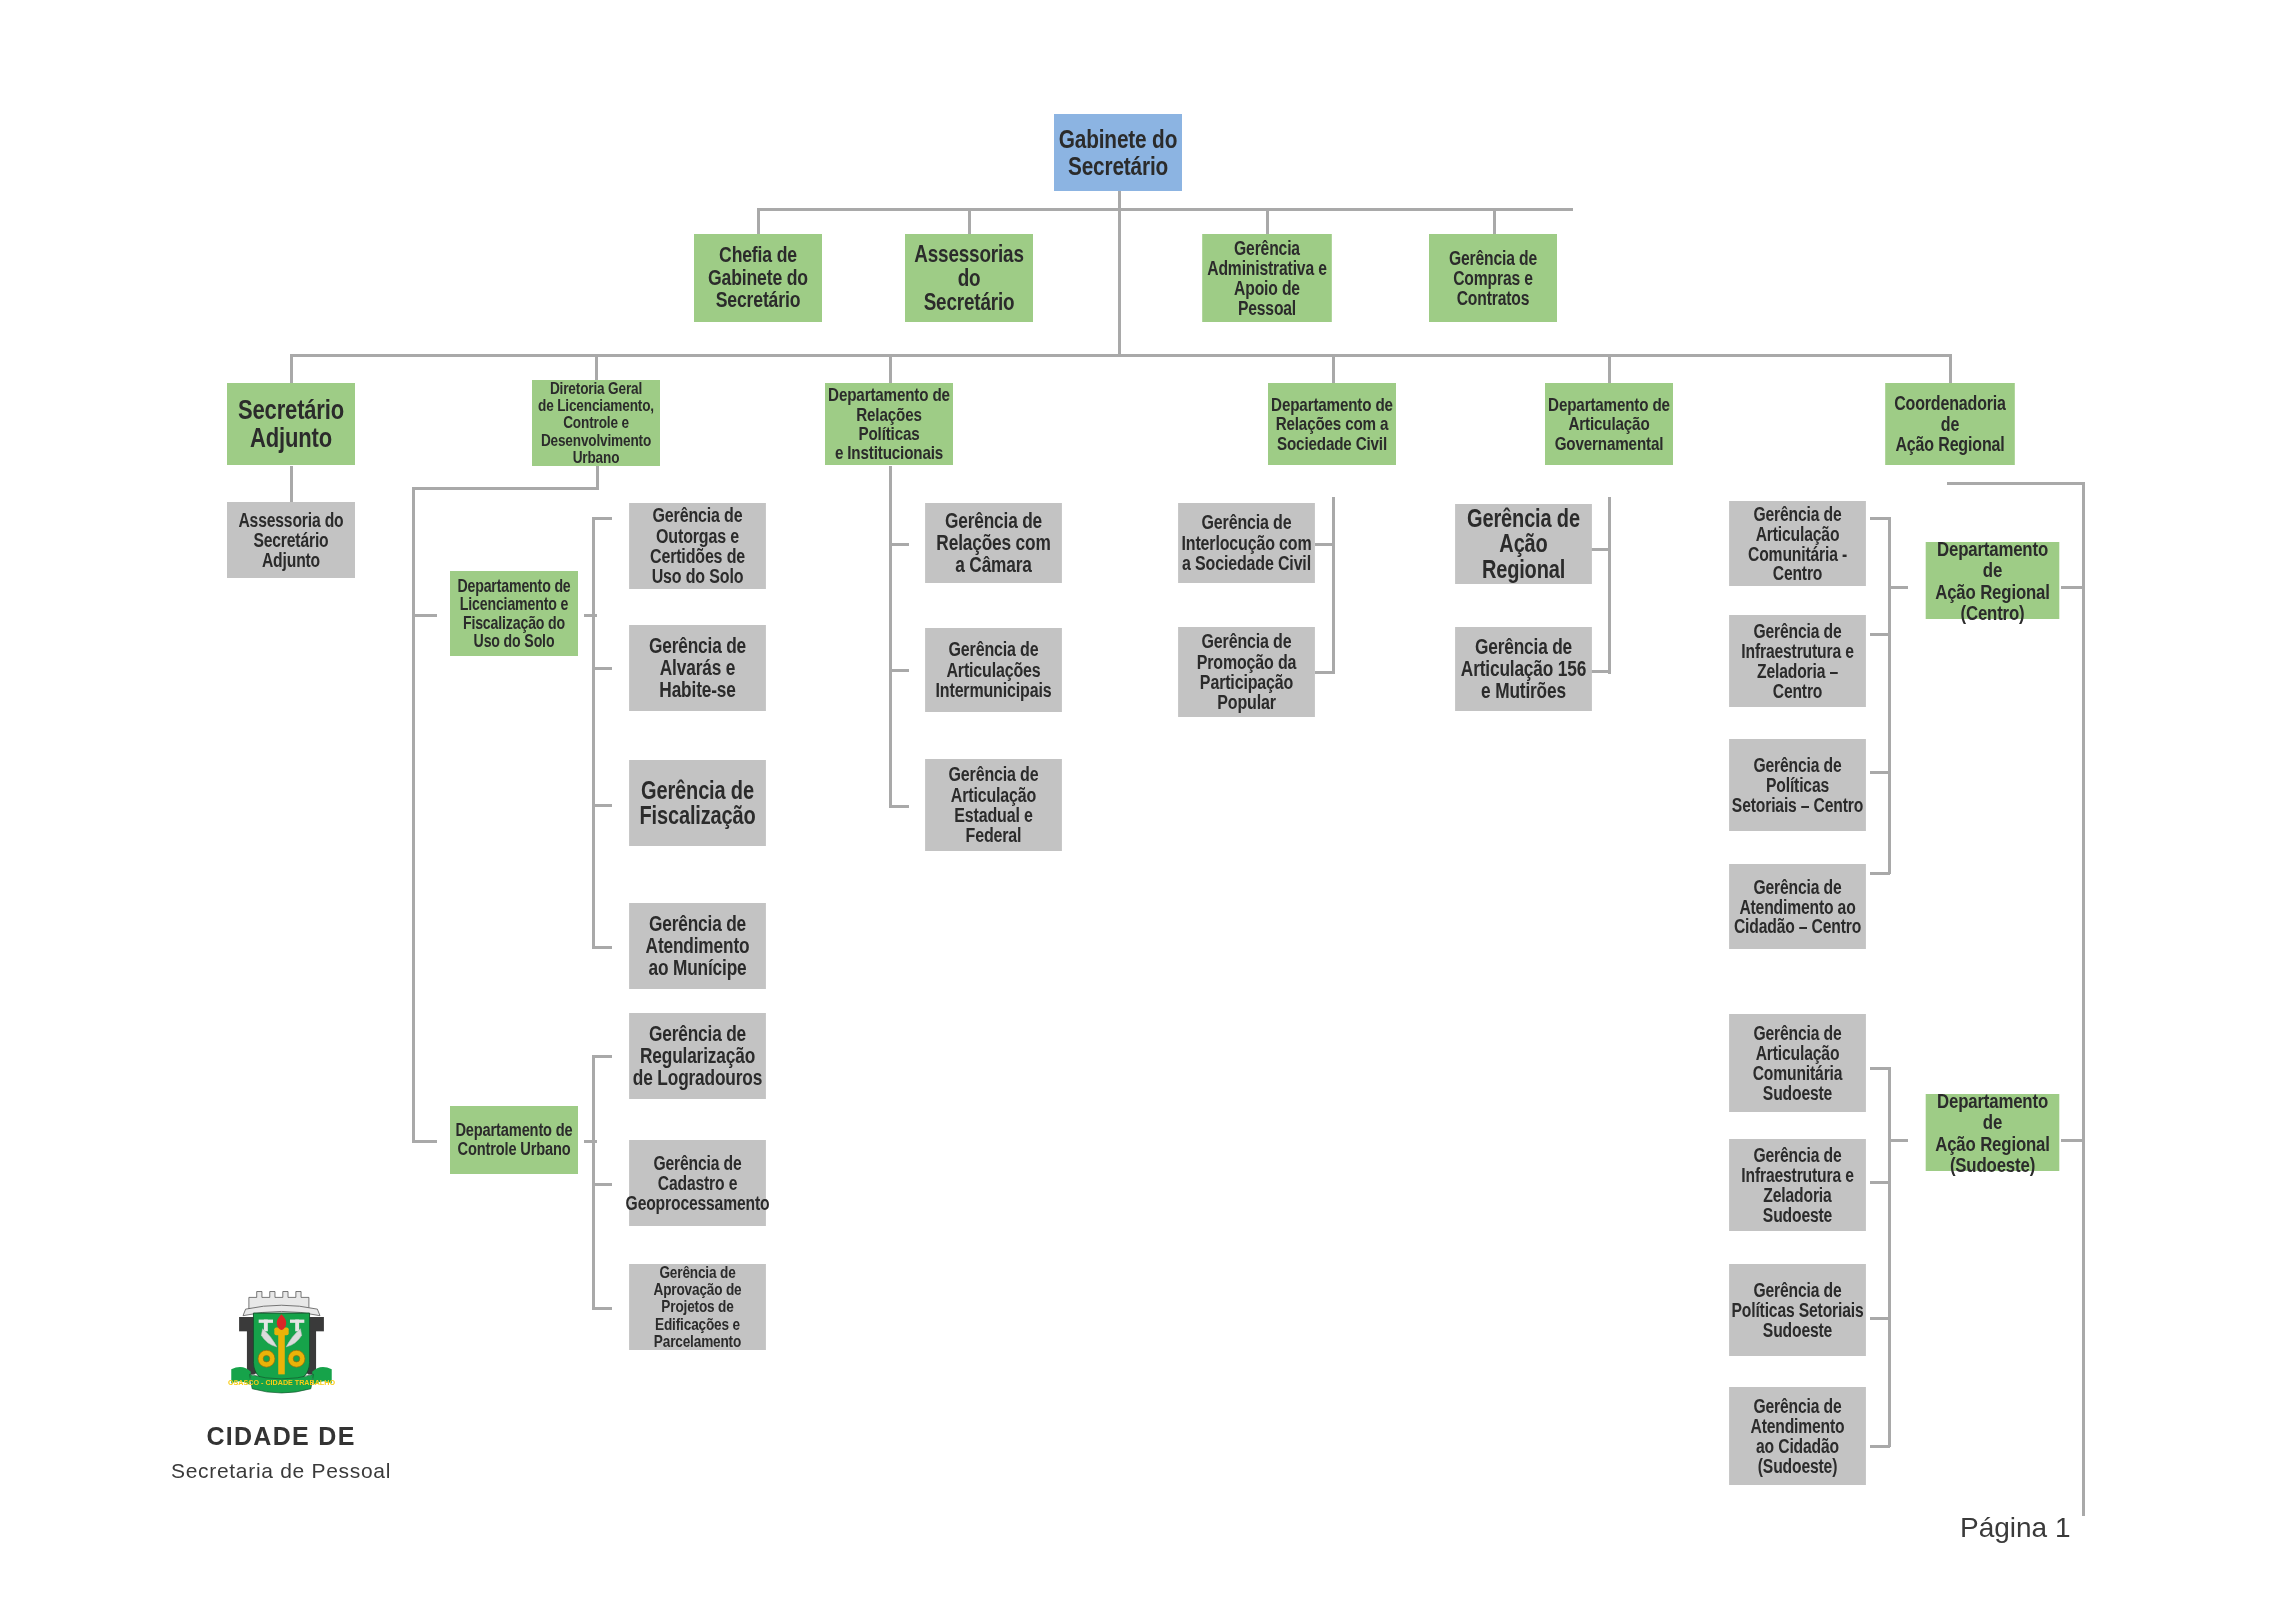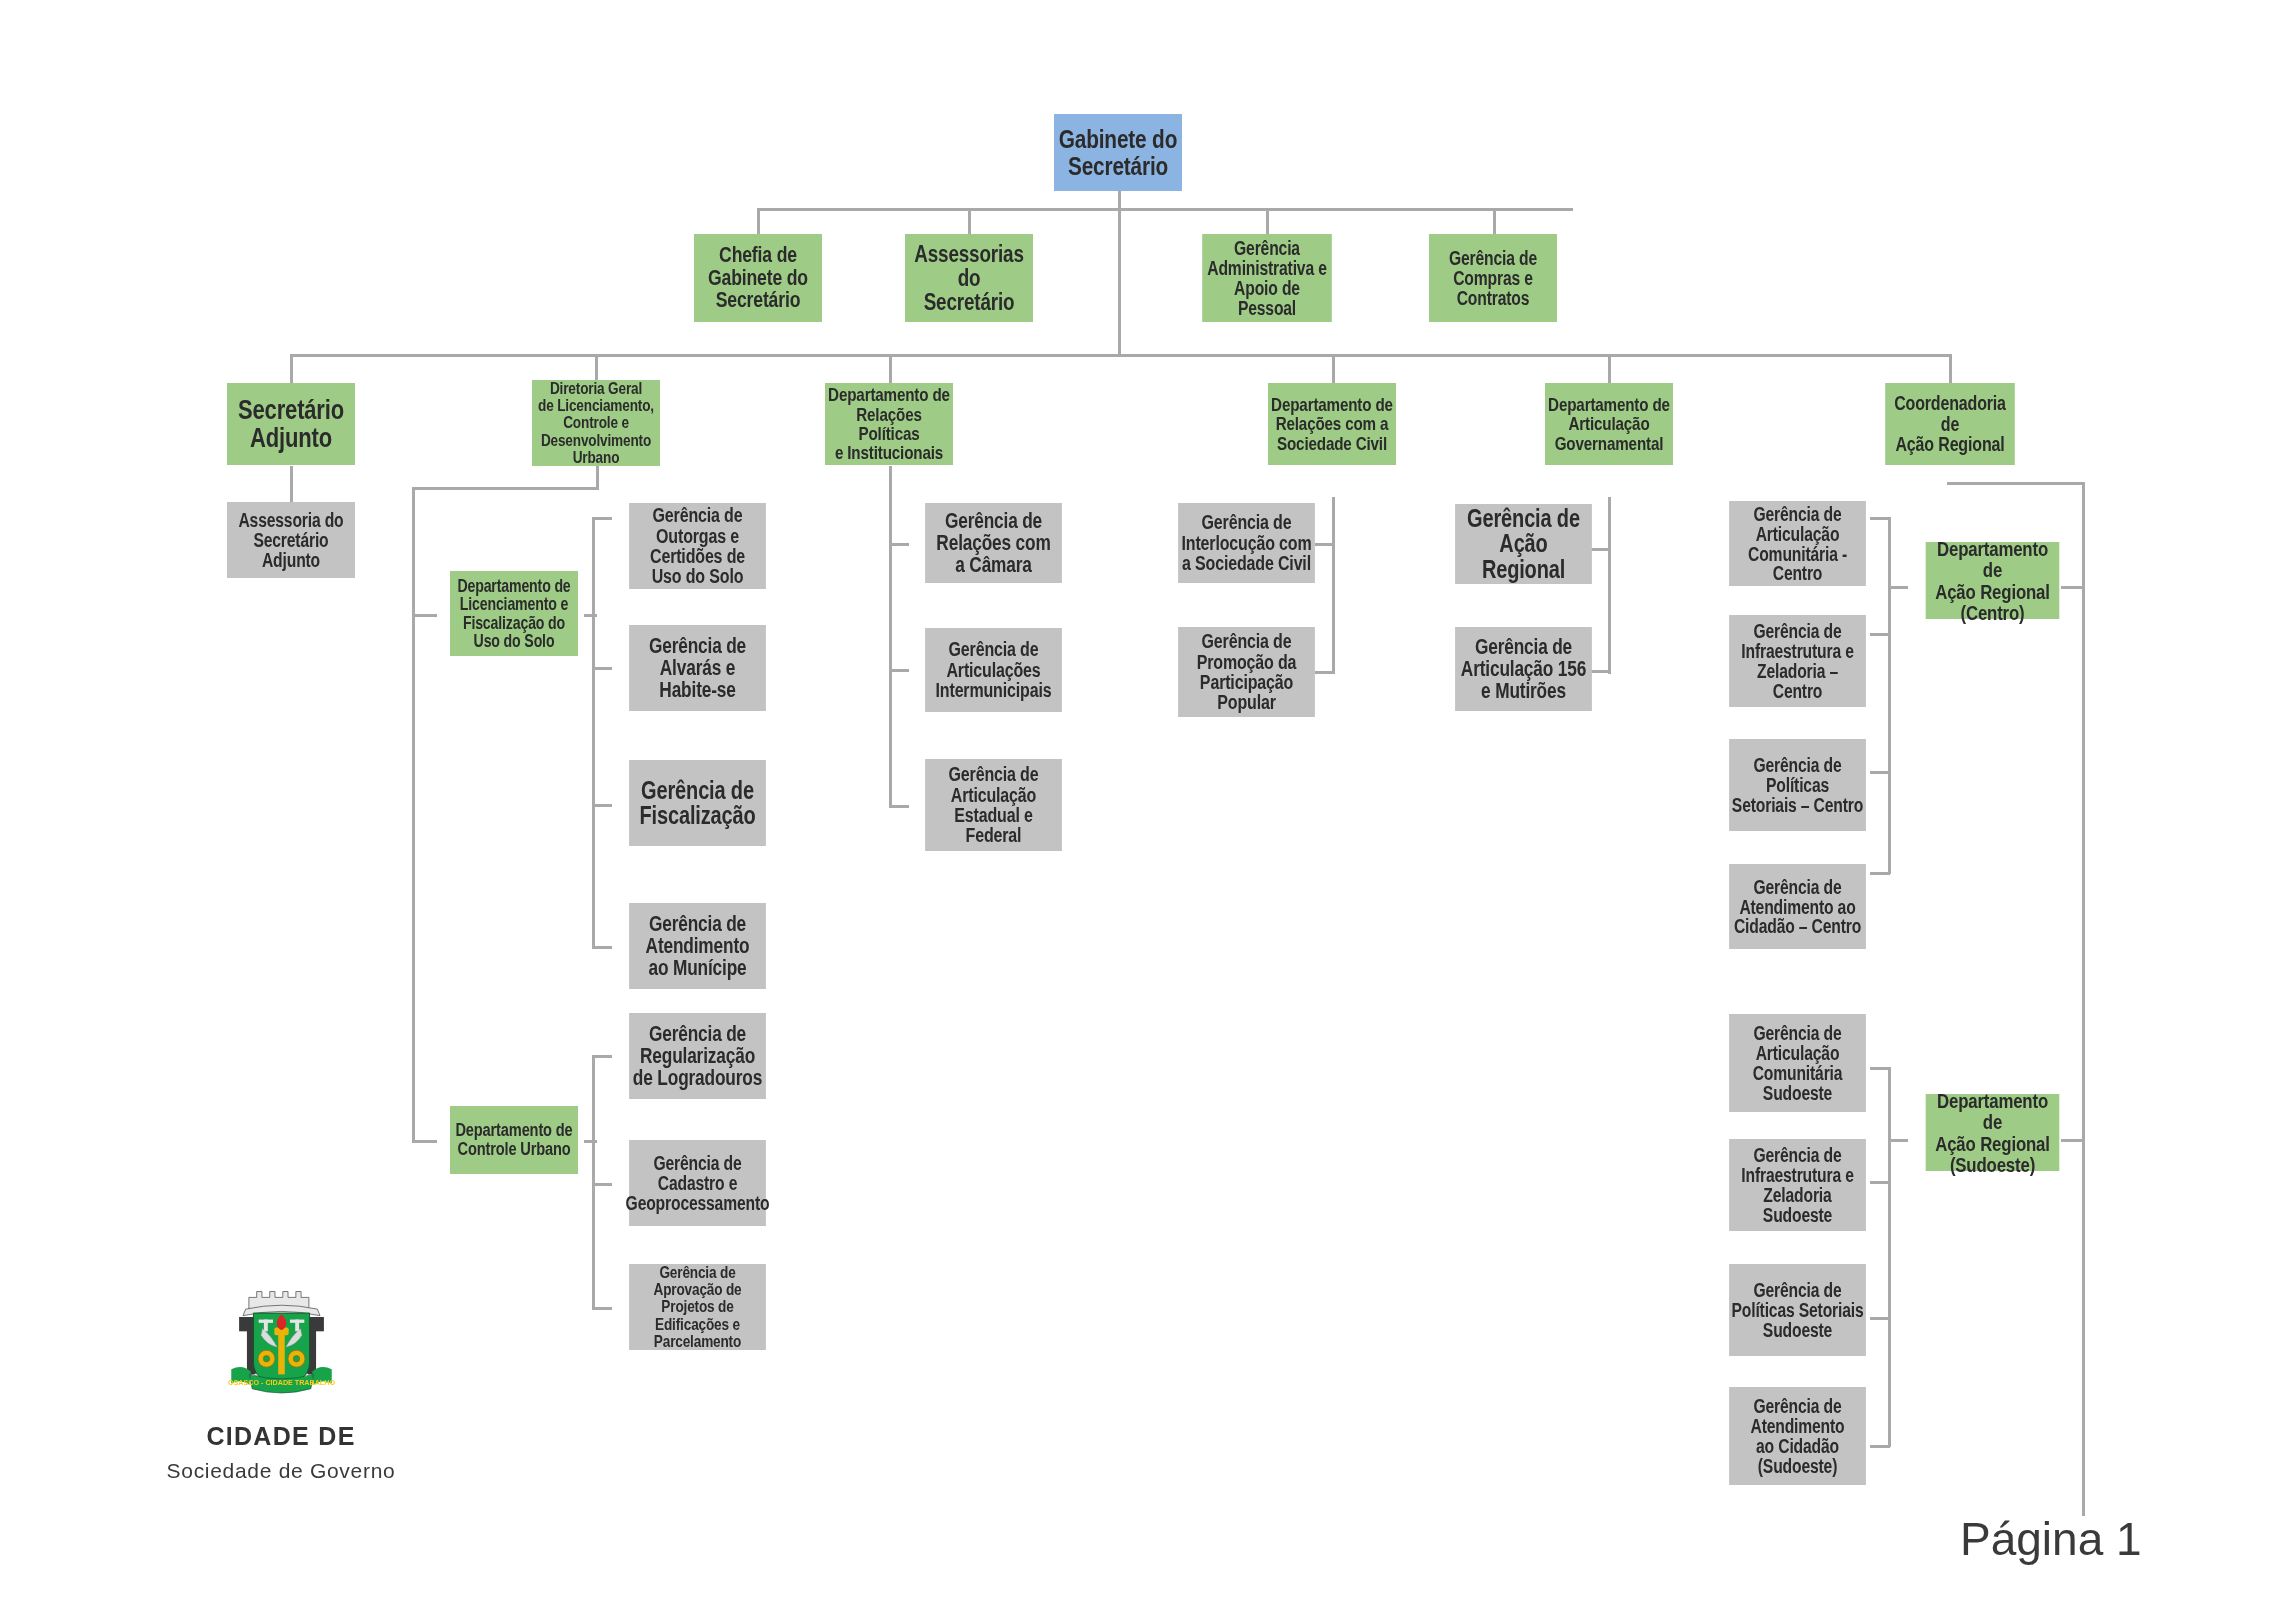--- a/index.html
+++ b/index.html
@@ -53,21 +53,21 @@
     font-weight:700;font-size:73px;letter-spacing:-1.3px;color:#3a3a3a;
     line-height:0.95;margin-top:2.6px;
   }
   .secgov{
     text-align:center;font-family:"Liberation Sans",sans-serif;
     font-weight:400;font-size:21px;letter-spacing:0.7px;color:#3a3a3a;
     margin-top:7.9px;
   }
   #pagina{
     position:absolute;left:1960px;top:1512px;
-    font-family:"Liberation Sans",sans-serif;font-size:46px;color:#3a3a3a;
+    font-family:"Liberation Sans",sans-serif;font-size:28px;color:#3a3a3a;
   }
 </style>
 </head>
 <body>
 
 <div id="page">
 
   <div class="ln v" style="left:1118px;top:190px;height:167px;"></div>
 
   <div class="ln h" style="left:757px;top:208px;width:816px;"></div>
@@ -384,19 +384,19 @@
             <circle cx="128" cy="122" r="5" fill="#16a34a"></circle>
         </g>
 
         <path d="M28 138 q18 -8 30 4 l-2 20 q-14 -10 -28 -2 Z" fill="#16a34a"></path>
         <path d="M182 138 q-18 -8 -30 4 l2 20 q14 -10 28 -2 Z" fill="#16a34a"></path>
         <path d="M56 146 q49 14 98 0 l-4 22 q-45 13 -90 0 Z" fill="#16a34a" stroke="#14532d" stroke-width="1"></path>
         <text x="105" y="163" font-family="Liberation Sans, sans-serif" font-size="11" font-weight="700" fill="#facc15" text-anchor="middle">OSASCO - CIDADE TRABALHO</text>
       </svg>
     </div>
     <div class="cidade-de">CIDADE DE</div>
-    <div class="secgov">Sociedade de Governo</div>
+    <div class="secgov">Secretaria de Pessoal</div>
   </div>
 
   <div id="pagina">Página 1</div>
 
 </div>
 
 
 </body></html>

